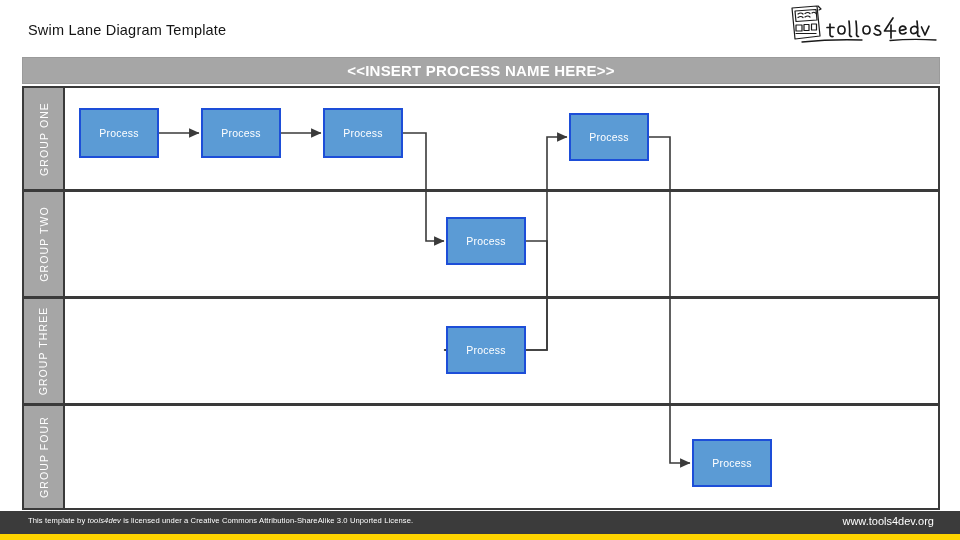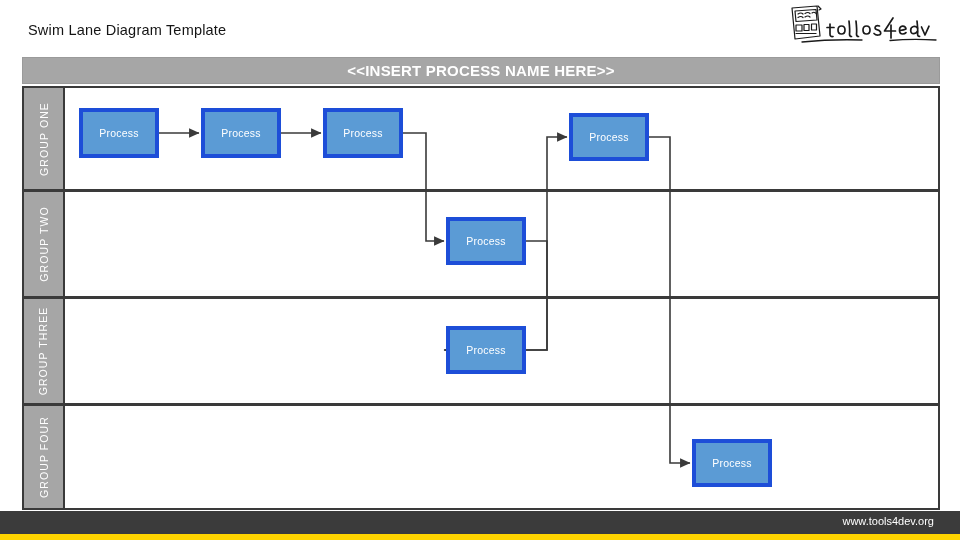--- a/index.html
+++ b/index.html
@@ -115,21 +115,21 @@
     top: 0;
     width: 960px;
     height: 540px;
     pointer-events: none;
   }
 
   
   .process-box {
     position: absolute;
     background: #5b9bd5;
-    border: 4px solid #1d4ed8;
+    border: 2px solid #1d4ed8;
     box-sizing: border-box;
     display: flex;
     align-items: center;
     justify-content: center;
     color: #ffffff;
     font-size: 10.5px;
     letter-spacing: 0.2px;
   }
 
   
@@ -280,16 +280,17 @@
     <span>Process</span>
   </div>
   <div class="process-box" style="left:446px; top:326px; width:80px; height:48px;">
     <span>Process</span>
   </div>
   <div class="process-box" style="left:692px; top:439px; width:80px; height:48px;">
     <span>Process</span>
   </div>
 
   <div id="footer-band"></div>
+  <div id="footer-license"><span>This template by </span><i>tools4dev</i><span> is licensed under a Creative Commons Attribution-ShareAlike 3.0 Unported License.</span></div>
   <div id="footer-url">www.tools4dev.org</div>
   <div id="footer-accent"></div>
 
 </div>
 
 </body></html>

